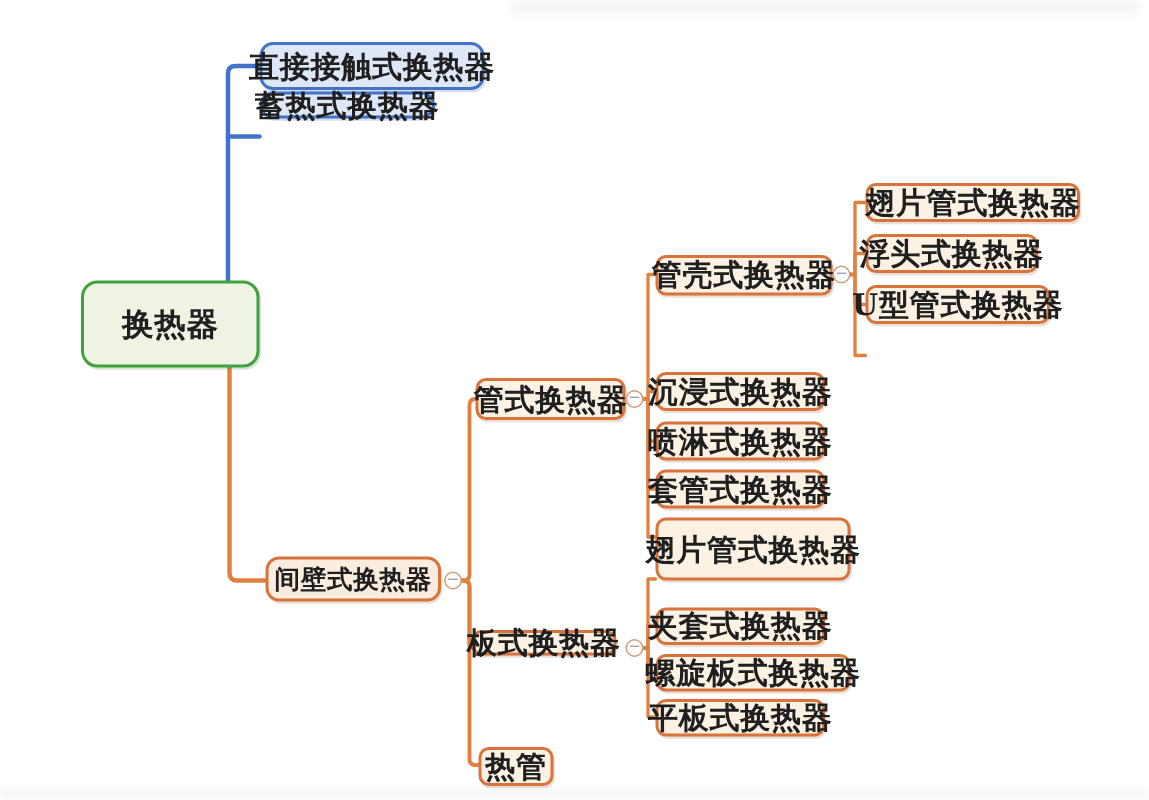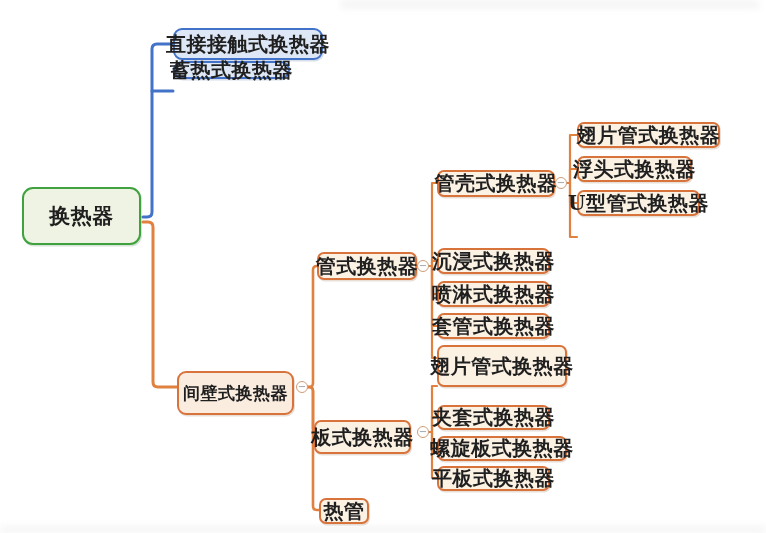--- a/index.html
+++ b/index.html
@@ -27,20 +27,21 @@
     letter-spacing:0.5px;
     box-shadow:1px 1.5px 0 rgba(120,80,40,.18);
   }
   .n-green{
     border-color:#3fa23f;
     background:#eef3e3;
     border-width:2.5px;
     border-radius:11px;
     font-size:21px;
     box-shadow:1px 1.5px 0 rgba(40,100,40,.18);
+    margin-left:32px;
   }
   .n-blue{
     border-color:#4273c8;
     background:#dde7f5;
     border-radius:9px;
     box-shadow:1px 1.5px 0 rgba(40,70,140,.18);
   }
   .n-orange{
     border-color:#d8733c;
     background:#fcf2e4;
@@ -125,28 +126,28 @@
     <span>换热器</span>
   </div>
 
   <div class="node n-blue" style="left:173px;top:28px;width:150px;height:32px">
     <span>直接接触式换热器</span>
   </div>
   <div class="node n-blue" style="left:173px;top:61px;width:117px;height:18px">
     <span>蓄热式换热器</span>
   </div>
 
-  <div class="node n-orange lvl1" style="left:177px;top:371px;width:117px;height:44px">
+  <div class="node n-orange lvl1" style="left:177px;top:371px;width:117px;height:30px">
     <span>间壁式换热器</span>
   </div>
 
   <div class="node n-orange" style="left:317px;top:252px;width:100px;height:28px">
     <span>管式换热器</span>
   </div>
-  <div class="node n-orange" style="left:314px;top:420px;width:97px;height:34px">
+  <div class="node n-orange" style="left:314px;top:420px;width:97px;height:17px">
     <span>板式换热器</span>
   </div>
   <div class="node n-orange" style="left:319px;top:498px;width:50px;height:26px">
     <span>热管</span>
   </div>
 
   <div class="node n-orange" style="left:437px;top:170px;width:118px;height:27px">
     <span>管壳式换热器</span>
   </div>
   <div class="node n-orange" style="left:437px;top:248px;width:113px;height:26px">

